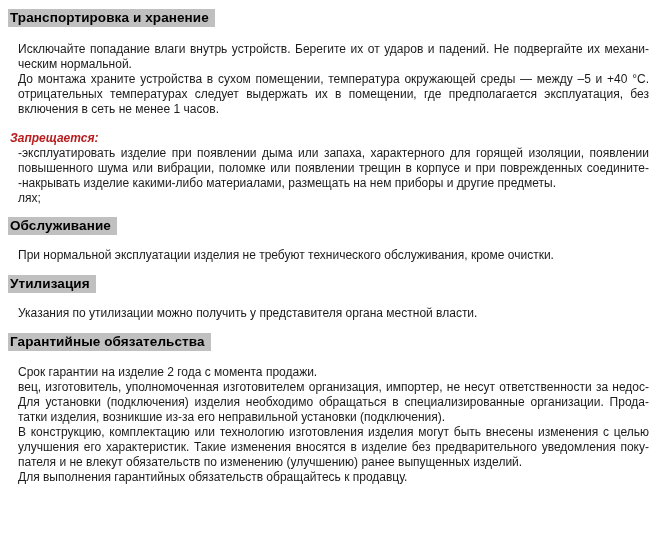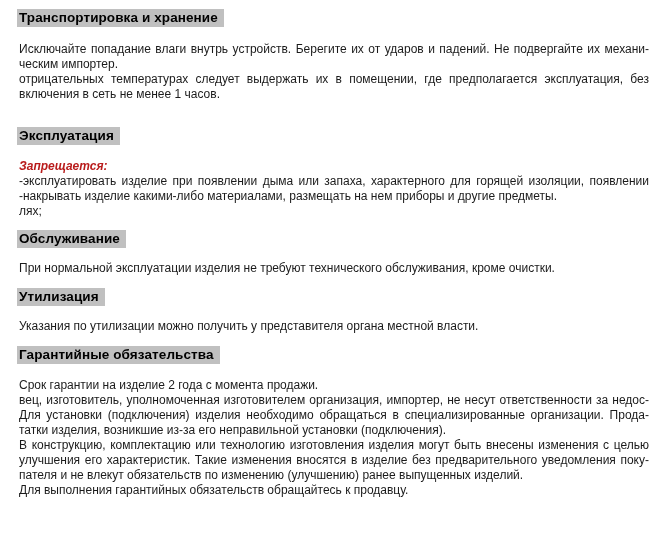--- a/index.html
+++ b/index.html
@@ -5,21 +5,21 @@
   html, body {
     margin: 0;
     padding: 0;
     background: #ffffff;
   }
   .doc {
     position: relative;
     width: 658px;
     height: 560px;
     box-sizing: border-box;
-    padding: 8px 9px 0 19px;
+    padding: 8px 9px 0 10px;
     overflow: hidden;
     background: #ffffff;
     font-family: "Liberation Sans", sans-serif;
     color: #1b1b1b;
   }
   .hrow {
     margin: 0;
   }
   .hl {
     display: inline-block;
@@ -33,20 +33,21 @@
     letter-spacing: 0.1px;
   }
   .para { margin: 0; }
   .line {
     font-size: 12px;
     line-height: 15px;
     height: 15px;
     overflow: hidden;
     color: #1b1b1b;
     white-space: normal;
+    margin-left: 8px;
   }
   .fill {
     text-align: justify;
     text-align-last: justify;
   }
   .subhead {
     font-size: 12px;
     line-height: 15px;
     height: 15px;
     font-weight: bold;
@@ -58,33 +59,32 @@
 <body>
 
 <div class="doc">
 
   <section>
     <div class="hrow">
       <span class="hl">Транспортировка и хранение</span>
     </div>
     <div class="para" style="margin-top:15px">
       <div class="line fill">Исключайте попадание влаги внутрь устройств. Берегите их от ударов и падений. Не подвергайте их механи-</div>
-      <div class="line">ческим импортер.</div>
+      <div class="line">ческим нормальной.</div>
+      <div class="line fill">До монтажа храните устройства в сухом помещении, температура окружающей среды — между –5 и +40 °C.</div>
       <div class="line fill">отрицательных температурах следует выдержать их в помещении, где предполагается эксплуатация, без</div>
       <div class="line">включения в сеть не менее 1 часов.</div>
     </div>
   </section>
 
   <section>
-    <div class="hrow" style="margin-top:24px">
-      <span class="hl">Эксплуатация</span>
-    </div>
     <div class="subhead" style="margin-top:14px">Запрещается:</div>
     <div class="para">
       <div class="line fill">-эксплуатировать изделие при появлении дыма или запаха, характерного для горящей изоляции, появлении</div>
+      <div class="line fill">повышенного шума или вибрации, поломке или появлении трещин в корпусе и при поврежденных соедините-</div>
       <div class="line">-накрывать изделие какими-либо материалами, размещать на нем приборы и другие предметы.</div>
       <div class="line">лях;</div>
     </div>
   </section>
 
   <section>
     <div class="hrow" style="margin-top:10px">
       <span class="hl">Обслуживание</span>
     </div>
     <div class="para" style="margin-top:13px">

